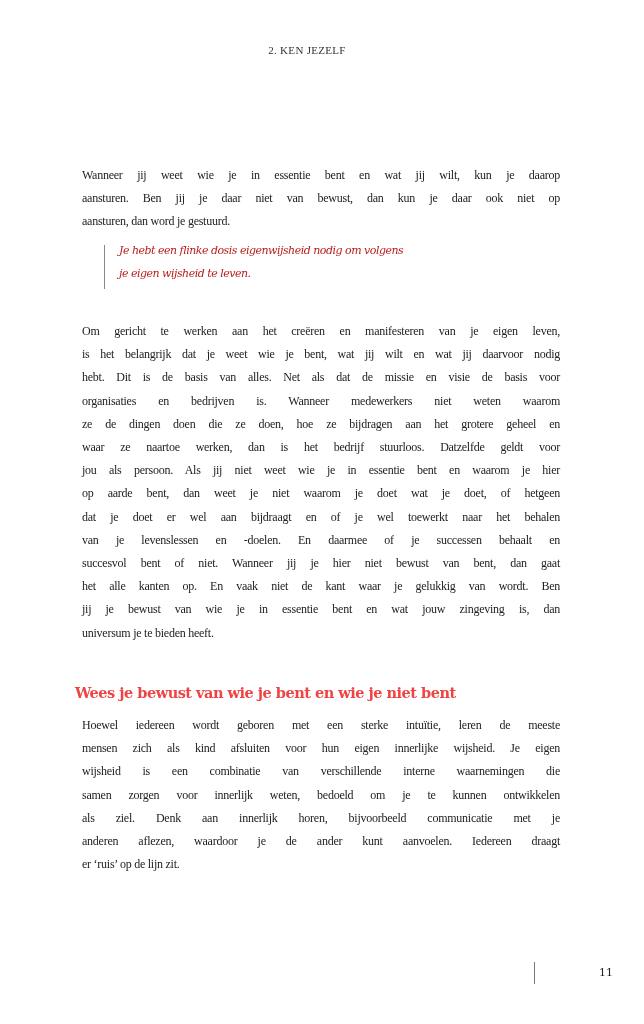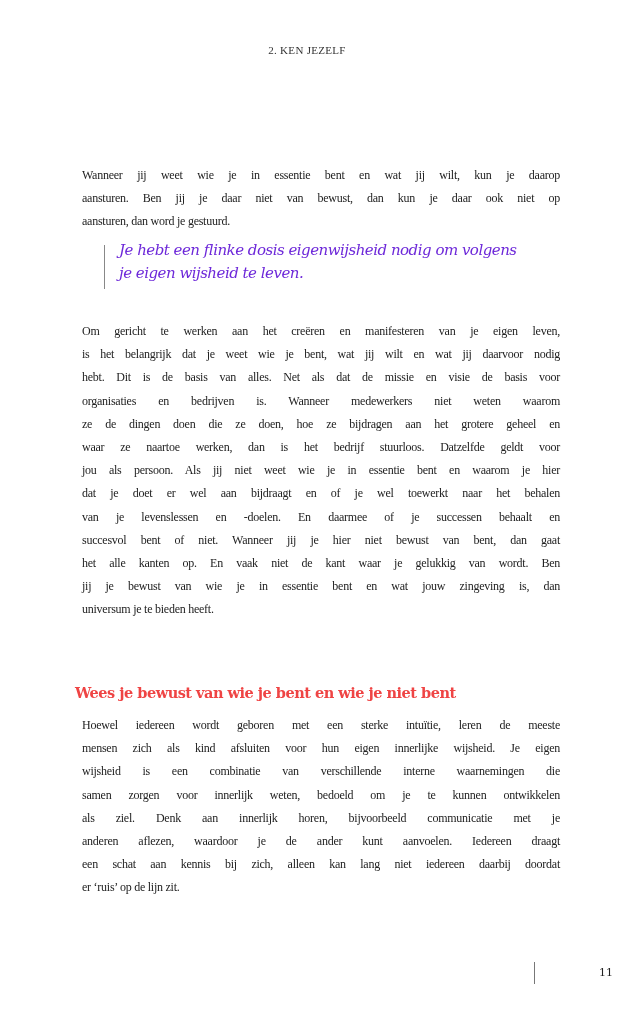--- a/index.html
+++ b/index.html
@@ -15,22 +15,22 @@
         font-size: 14.5px; letter-spacing: -0.5px; color: #ef4444; margin: 0; }
   p.body { margin: 7px; font-family: Liberation Serif, serif; font-size: 12px; line-height: 23.2px;
            text-align: justify; letter-spacing: -0.25px; color: #222; }
   p.body .ln { display: block; text-align: justify; text-align-last: justify; white-space: nowrap; }
   p.body .ln.last { text-align-last: left; }
   .intro { top: 157px; }
   .para1 { top: 313px; }
   .para2 { top: 707px; }
   .quote { position: absolute; left: 104px; top: 245px; padding-left: 14px; border-left: 1px solid #888;
            height: 44px; }
-  .quote p { margin: 0; font-family: "DejaVu Serif", serif; font-style: italic; font-size: 15px;
-             line-height: 23px; letter-spacing: -0.5px; color: #6d28d9; white-space: nowrap; position: relative; top: -6px; }
+  .quote p { margin: 0; font-family: "DejaVu Serif", serif; font-style: italic; font-size: 11px;
+             line-height: 23px; letter-spacing: -0.5px; color: #b91c1c; white-space: nowrap; position: relative; top: -6px; }
   .folio { position: absolute; left: 534px; top: 962px; height: 22px; border-left: 1px solid #777; }
   .folio-num { position: absolute; left: 554px; top: 966px; font-family: "DejaVu Serif", serif;
                font-size: 11px; color: #222; margin-left: 45px; }
 </style>
 </head>
 <body>
 
 <div class="page">
   <div class="running-head">2. KEN JEZELF</div>
 
@@ -50,39 +50,39 @@
 
   <div class="content para1">
     <p class="body">
       <span class="ln" style="white-space: nowrap; display: block; word-spacing: 0.25px;">Om gericht te werken aan het creëren en manifesteren van je eigen leven,</span>
       <span class="ln" style="white-space: nowrap; display: block; word-spacing: -0.69px;">is het belangrijk dat je weet wie je bent, wat jij wilt en wat jij daarvoor nodig</span>
       <span class="ln" style="white-space: nowrap; display: block; word-spacing: 0.75px;">hebt. Dit is de basis van alles. Net als dat de missie en visie de basis voor</span>
       <span class="ln" style="white-space: nowrap; display: block; word-spacing: 2.63px;">organisaties en bedrijven is. Wanneer medewerkers niet weten waarom</span>
       <span class="ln" style="white-space: nowrap; display: block; word-spacing: 0.21px;">ze de dingen doen die ze doen, hoe ze bijdragen aan het grotere geheel en</span>
       <span class="ln" style="white-space: nowrap; display: block; word-spacing: 0.73px;">waar ze naartoe werken, dan is het bedrijf stuurloos. Datzelfde geldt voor</span>
       <span class="ln" style="white-space: nowrap; display: block; word-spacing: 0.73px;">jou als persoon. Als jij niet weet wie je in essentie bent en waarom je hier</span>
+      <span class="ln" style="white-space: nowrap; display: block; word-spacing: 2px;">op aarde bent, dan weet je niet waarom je doet wat je doet, of hetgeen</span>
       <span class="ln" style="white-space: nowrap; display: block; word-spacing: 2.07px;">dat je doet er wel aan bijdraagt en of je wel toewerkt naar het behalen</span>
       <span class="ln" style="white-space: nowrap; display: block; word-spacing: 2.82px;">van je levenslessen en -doelen. En daarmee of je successen behaalt en</span>
       <span class="ln" style="white-space: nowrap; display: block; word-spacing: 1.15px;">succesvol bent of niet. Wanneer jij je hier niet bewust van bent, dan gaat</span>
       <span class="ln" style="white-space: nowrap; display: block; word-spacing: 1.07px;">het alle kanten op. En vaak niet de kant waar je gelukkig van wordt. Ben</span>
       <span class="ln" style="white-space: nowrap; display: block; word-spacing: 2.71px;">jij je bewust van wie je in essentie bent en wat jouw zingeving is, dan</span>
       <span class="ln last" style="white-space: nowrap; display: block;">universum je te bieden heeft.</span>
     </p>
   </div>
 
   <h2 class="h2">Wees je bewust van wie je bent en wie je niet bent</h2>
 
   <div class="content para2">
     <p class="body">
       <span class="ln" style="white-space: nowrap; display: block; word-spacing: 1.4px;">Hoewel iedereen wordt geboren met een sterke intuïtie, leren de meeste</span>
       <span class="ln" style="white-space: nowrap; display: block; word-spacing: 0.64px;">mensen zich als kind afsluiten voor hun eigen innerlijke wijsheid. Je eigen</span>
       <span class="ln" style="white-space: nowrap; display: block; word-spacing: 2.75px;">wijsheid is een combinatie van verschillende interne waarnemingen die</span>
       <span class="ln" style="white-space: nowrap; display: block; word-spacing: 1px;">samen zorgen voor innerlijk weten, bedoeld om je te kunnen ontwikkelen</span>
       <span class="ln" style="white-space: nowrap; display: block; word-spacing: 5px;">als ziel. Denk aan innerlijk horen, bijvoorbeeld communicatie met je</span>
       <span class="ln" style="white-space: nowrap; display: block; word-spacing: 2.11px;">anderen aflezen, waardoor je de ander kunt aanvoelen. Iedereen draagt</span>
-      <span class="ln" style="white-space: nowrap; display: block; word-spacing: -0.08px;">een schat aan kennis bij zich, alleen kan lang niet iedereen daarbij doordat</span>
       <span class="ln last" style="white-space: nowrap; display: block;">er ‘ruis’ op de lijn zit.</span>
     </p>
   </div>
 
   <div class="folio"></div>
   <div class="folio-num">11</div>
 </div>
 
 </body></html>

